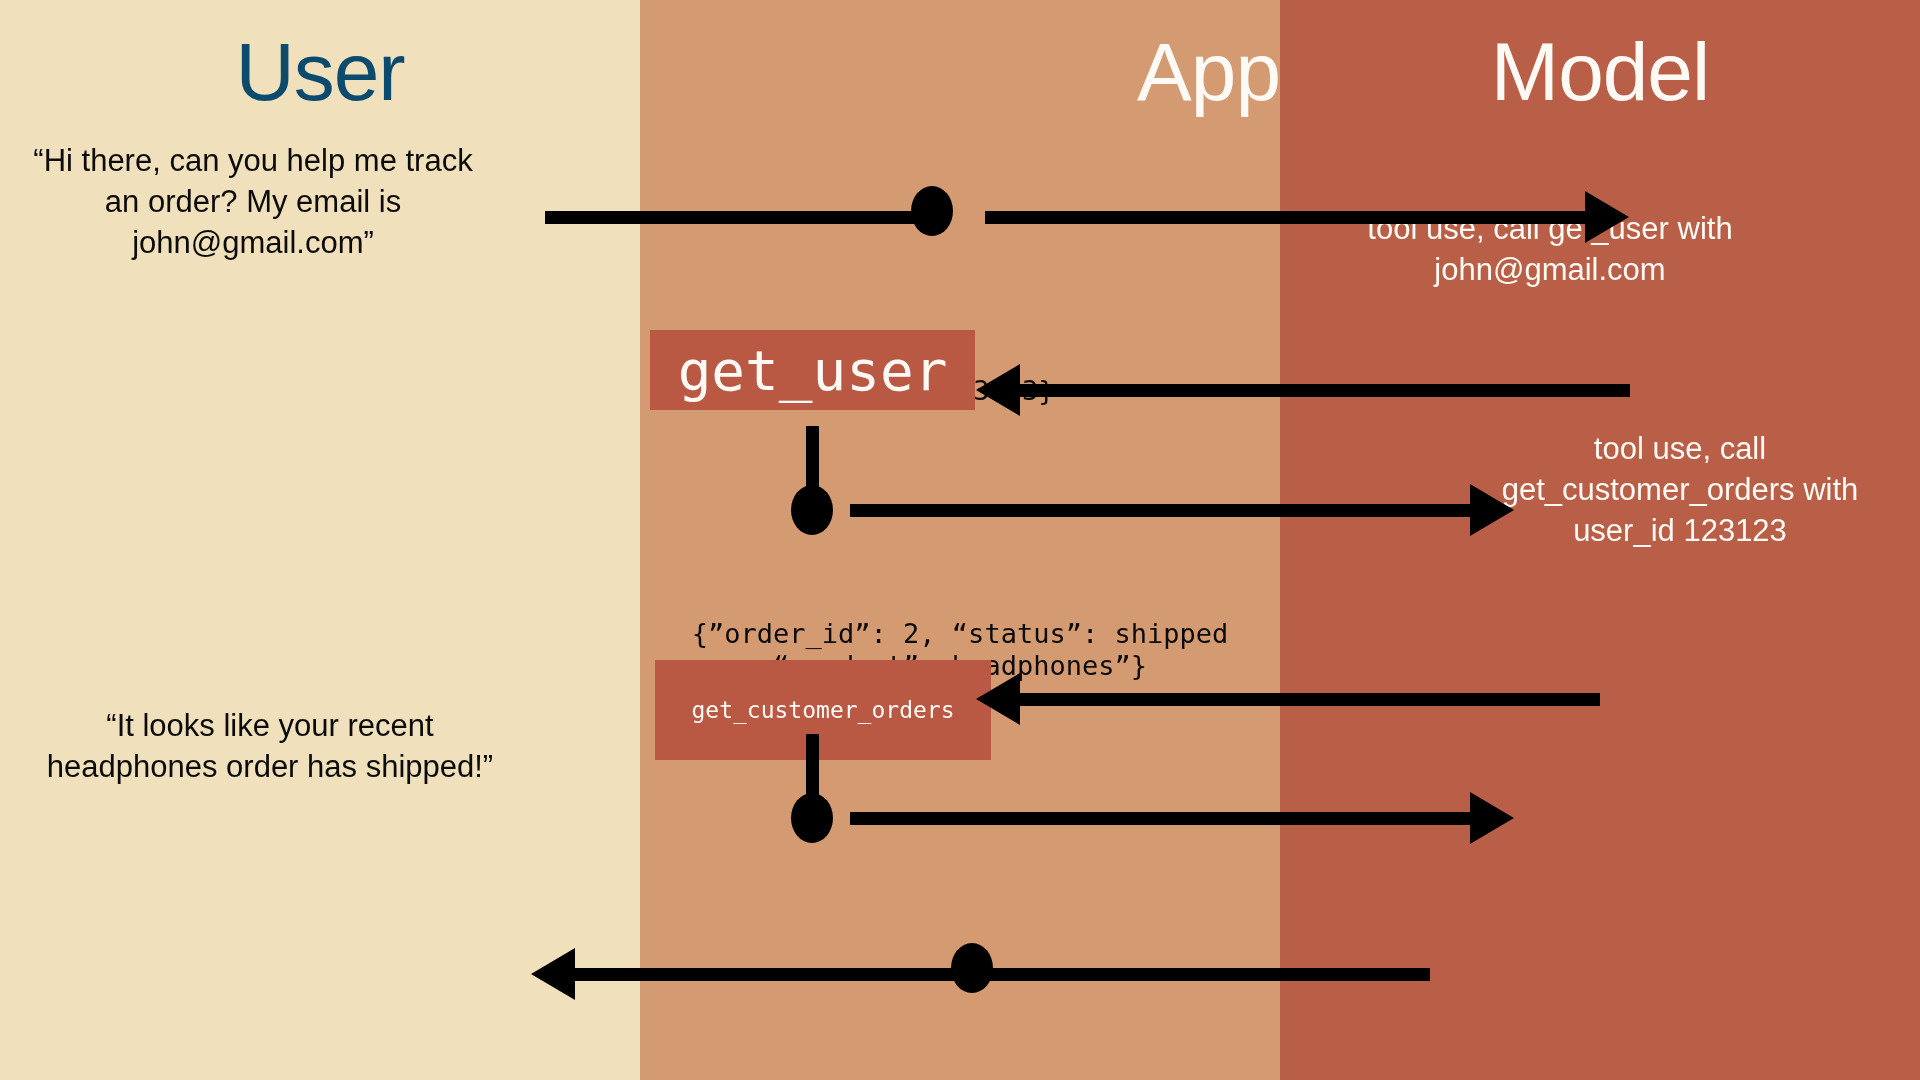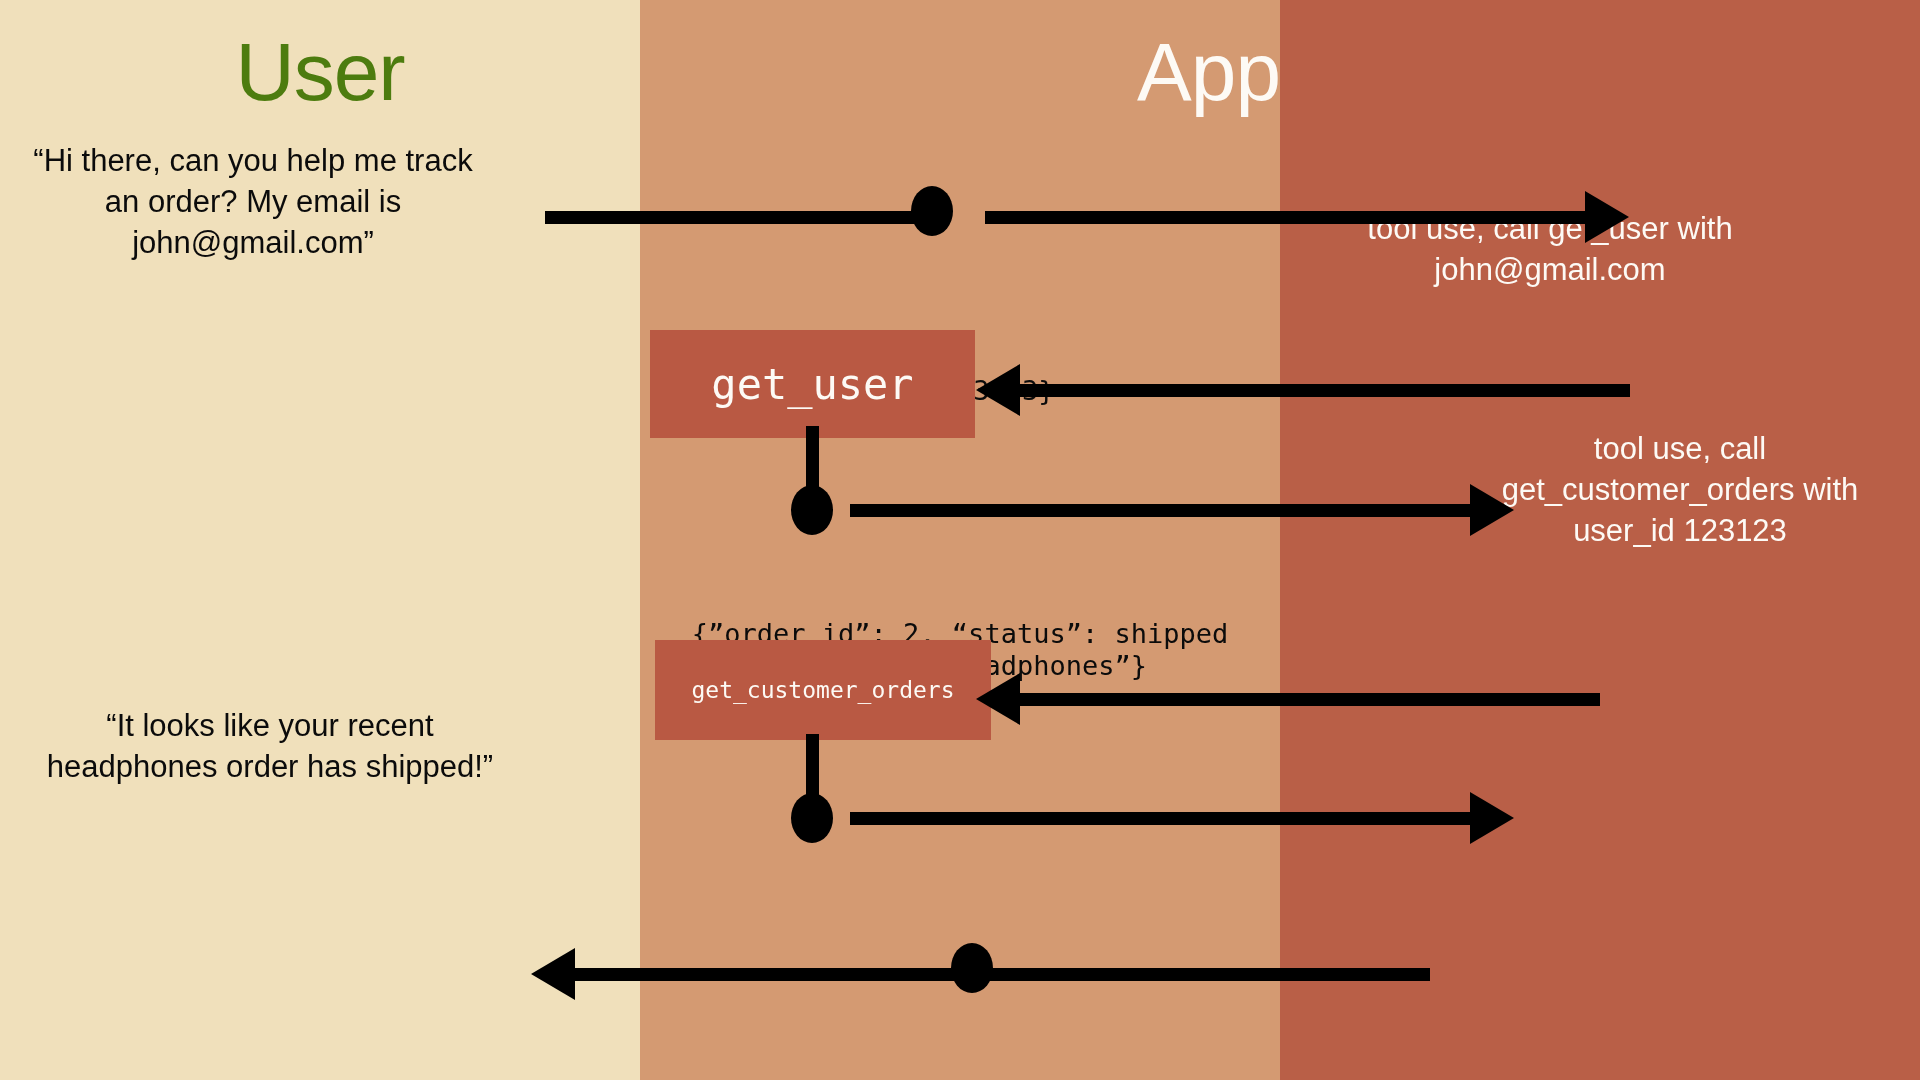--- a/index.html
+++ b/index.html
@@ -16,21 +16,21 @@
   #lane-user{left:0;width:640px;background:#f0e0bb;}
   #lane-app{left:640px;width:640px;background:#d49a72;}
   #lane-model{left:1280px;width:640px;background:#b95f47;}
 
   
   .lane-title{
     position:absolute;top:24px;width:640px;text-align:center;
     font-size:82px;line-height:96px;font-weight:400;letter-spacing:-1px;
     white-space:nowrap;
   }
-  #title-user{left:0;color:#4d7c0f;}
+  #title-user{left:0;color:#0c4a6e;}
   #title-app{left:640px;color:#fdfaf5;text-align:right;}
   #title-model{left:1280px;color:#fdfaf5;}
 
   
   .msg{
     position:absolute;text-align:center;
     font-size:31px;line-height:41px;font-weight:400;
   }
   .msg.dark{color:#0b0b0b;}
   .msg.light{color:#fdfaf5;}
@@ -49,22 +49,22 @@
   }
   #payload-user-id{left:690px;top:374px;width:420px;}
   #payload-order{left:660px;top:618px;width:600px;font-size:27px;line-height:32px;}
 
   
   .tool-box{
     position:absolute;background:#b95943;
     display:flex;align-items:center;justify-content:center;
     color:#fdfaf5;font-family:"DejaVu Sans Mono", monospace;
   }
-  #tool-get-user{left:650px;top:330px;width:325px;height:108px;font-size:42px;}
-  #tool-get-customer-orders{left:655px;top:640px;width:336px;height:100px;font-size:23px;}
+  #tool-get-user{left:650px;top:330px;width:325px;height:80px;font-size:56px;}
+  #tool-get-customer-orders{left:655px;top:660px;width:336px;height:100px;font-size:23px;}
 
   
   .hline{position:absolute;height:13px;background:#000;}
   .vline{position:absolute;width:13px;background:#000;}
   .dot{
     position:absolute;width:42px;height:50px;border-radius:50%;
     background:#000;
   }
   .arrowhead{position:absolute;width:0;height:0;}
   .arrowhead.right{
@@ -116,20 +116,21 @@
 <body>
 
 <div id="stage">
 
   <div class="lane" id="lane-user"></div>
   <div class="lane" id="lane-app"></div>
   <div class="lane" id="lane-model"></div>
 
   <div class="lane-title" id="title-user">User</div>
   <div class="lane-title" id="title-app">App</div>
+  <div class="lane-title" id="title-model">Model</div>
 
   <div class="msg light" id="msg-model-tool1">tool use, call get_user with john@gmail.com</div>
 
   <div class="msg dark" id="msg-user-request">“Hi there, can you help me track an order? My email is john@gmail.com”</div>
 
   <div class="msg light" id="msg-model-tool2">tool use, call get_customer_orders with user_id 123123</div>
 
   <div class="msg dark" id="msg-user-final">“It looks like your recent headphones order has shipped!”</div>
 
 

